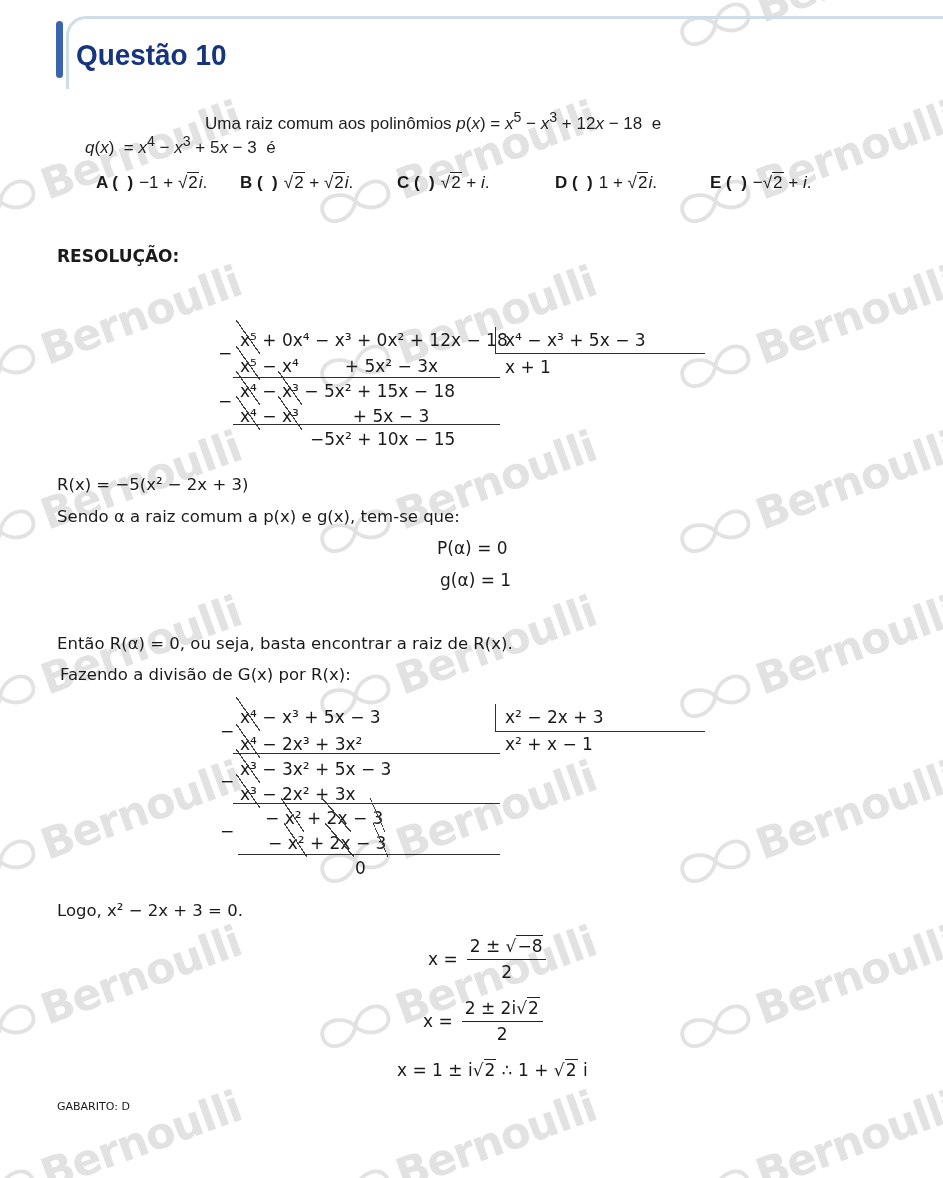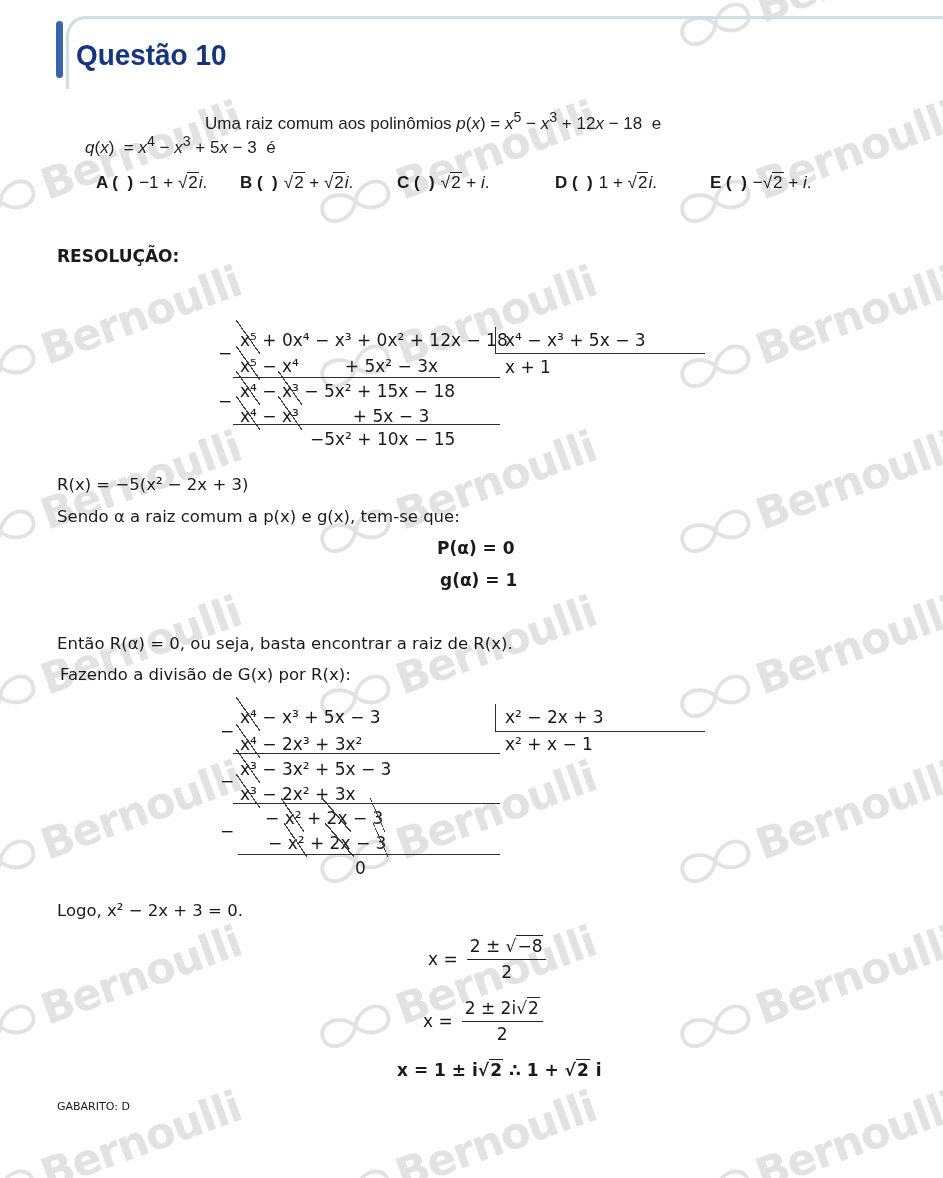--- a/index.html
+++ b/index.html
@@ -21,21 +21,21 @@
   .hdr-title{left:76px;top:38px;font-family:"Liberation Sans",sans-serif;font-weight:bold;font-size:30px;
              color:#17357e;transform:scaleX(.93);transform-origin:left top;letter-spacing:0;}
   
   .q-text{font-family:"Liberation Sans",sans-serif;font-size:17px;color:#1f1f1f;}
   .opt{position:absolute;white-space:nowrap;font-family:"Liberation Sans",sans-serif;font-size:17px;}
   .opt-label{font-weight:bold;margin-right:6px;}
   .sq{border-top:1.5px solid #222;padding:0 1px;}
   
   .res-title{font-weight:bold;font-size:17px;}
   .par{font-size:16.5px;}
-  .eq{font-size:17px;font-weight:bold;}
+  .eq{font-size:17px;}
   
   .division{position:absolute;font-size:17px;line-height:20px;}
   .drow{position:absolute;white-space:nowrap;}
   .dm{position:absolute;font-size:17px;}
   .hline{position:absolute;border-top:1.5px solid #2e2e2e;}
   .vbar{position:absolute;border-left:1.6px solid #2e2e2e;}
   .gpa{display:inline-block;width:46px;}
   .gpb{display:inline-block;width:54px;}
   s.st{text-decoration:none;position:relative;display:inline-block;}
   s.st::after{content:'';position:absolute;left:-22%;top:-52%;width:138%;height:172%;

